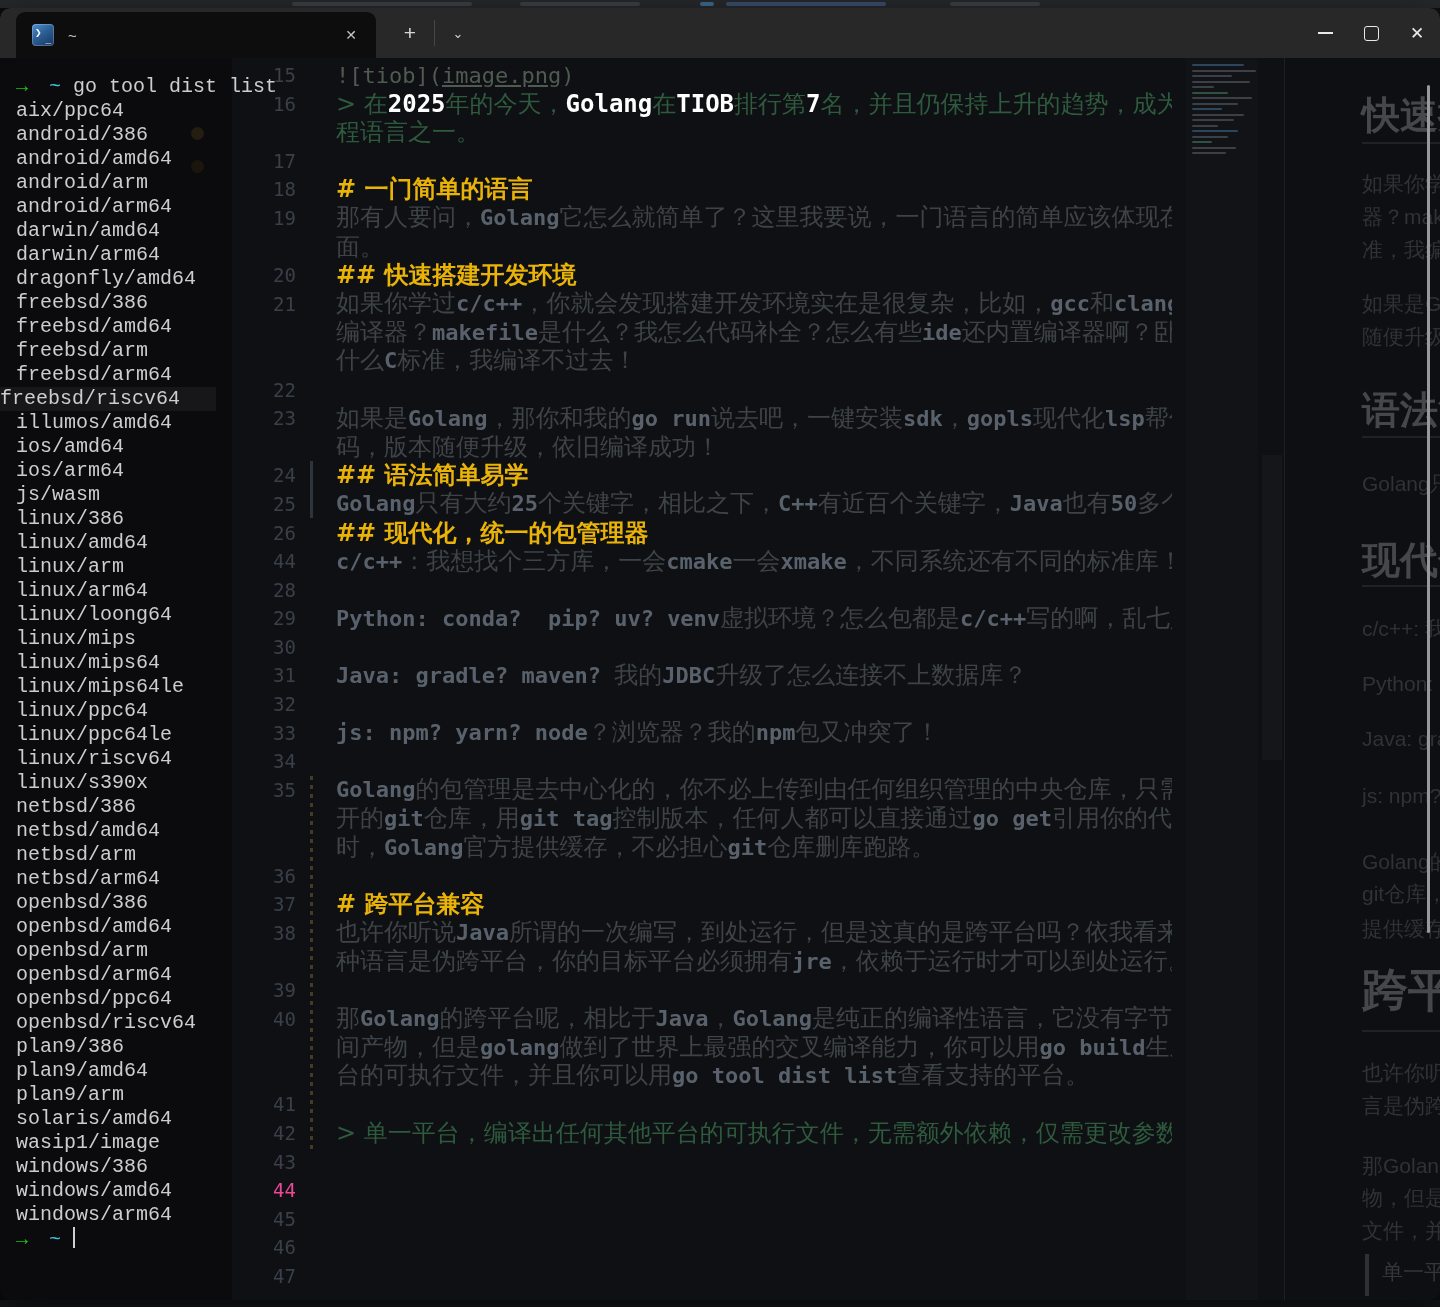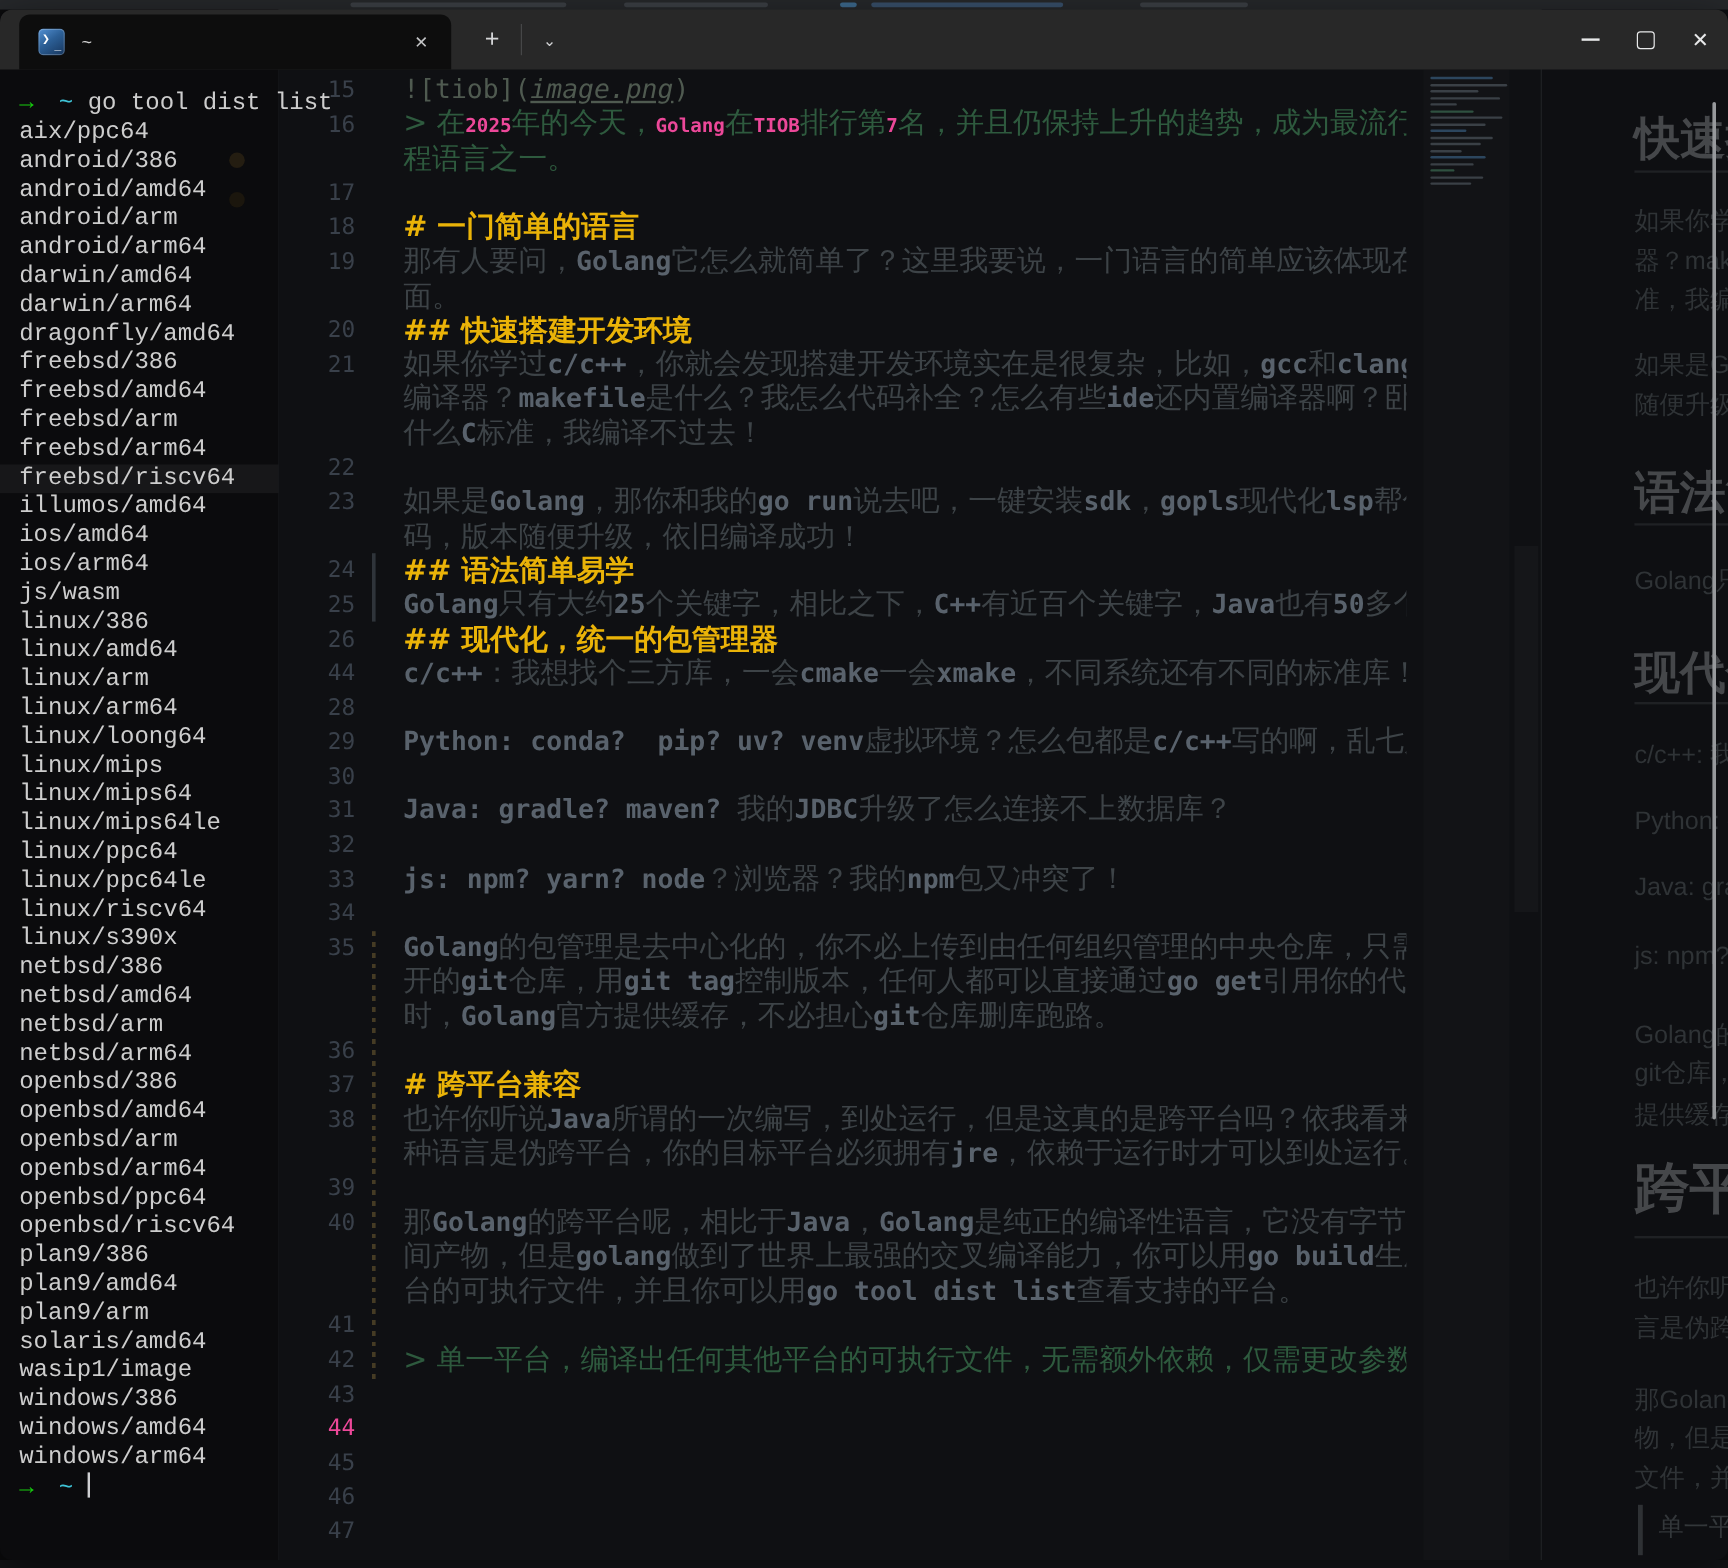--- a/index.html
+++ b/index.html
@@ -14,24 +14,24 @@
     overflow:hidden;padding-top:41px;box-sizing:border-box;}
   .ed-row{height:28.6px;line-height:28.6px;display:flex;align-items:center;}
   .ed-num{flex:0 0 64px;text-align:right;font-size:19px;color:#39404a;
     font-family:"DejaVu Sans Mono",monospace;}
   .ed-num.cur{color:#ec4899;}
   .ed-text{margin-left:40px;white-space:pre;font-size:24px;color:#3d4347;width:836px;
     overflow:hidden;font-family:"DejaVu Sans",sans-serif;}
   .st{color:#3d4347;}
   .sc{color:#59626c;font-family:"DejaVu Sans Mono",monospace;font-size:22px;font-weight:bold;}
   .sq{color:#2e5a3e;}
-  .sqc{color:#ec4899;font-family:"DejaVu Sans Mono",monospace;font-size:16px;font-weight:bold;}
+  .sqc{color:#ffffff;font-family:"DejaVu Sans Mono",monospace;font-size:24px;font-weight:bold;}
   .sh{color:#eab308;font-weight:bold;}
   .sim{color:#4f5a50;font-family:"DejaVu Sans Mono",monospace;font-size:22px;}
-  .simu{color:#4f5a50;font-family:"DejaVu Sans Mono",monospace;font-size:22px;text-decoration:underline;font-style:italic;}
+  .simu{color:#4f5a50;font-family:"DejaVu Sans Mono",monospace;font-size:22px;text-decoration:underline;}
   .marker-solid{position:absolute;left:78px;top:441px;width:3px;height:57px;background:#2f343a;}
   .marker-dash{position:absolute;left:78px;top:756px;width:3px;height:374px;
     background:repeating-linear-gradient(180deg,#453b24 0 4px,transparent 4px 9px);}
   .dot{position:absolute;border-radius:50%;width:13px;height:13px;}
   .bg-minimap{position:absolute;left:1186px;top:58px;width:72px;bottom:0;background:#121316;
     padding-top:6px;box-sizing:border-box;}
   .mm-bar{height:2px;margin:0 0 3.5px 6px;border-radius:1px;}
   .ed-scrollbar{position:absolute;left:1262px;top:455px;width:20px;height:305px;
     background:rgba(255,255,255,0.028);}
   .bg-divider{position:absolute;left:1284px;top:8px;width:1px;bottom:0;background:#1d1f22;}
@@ -70,21 +70,21 @@
   .win-btns{position:absolute;right:0;top:0;height:50px;display:flex;}
   .wb{width:46px;height:50px;display:flex;align-items:center;justify-content:center;}
   .wb-min-glyph{width:15px;height:2px;background:#e8e9ea;}
   .wb-max-glyph{width:13px;height:13px;border:1.5px solid #e8e9ea;border-radius:3px;}
   .wb-close-glyph{color:#e8e9ea;font-size:17px;font-weight:300;}
   .term-body{position:absolute;left:0;top:50px;right:0;bottom:0;padding:17px 0 0 16px;
     font-family:Liberation Mono, monospace;font-size:20px;color:#cdcdcd;}
   .t-line{height:24px;line-height:24px;white-space:pre;}
   .t-arr{color:#17c60e;margin-right:21px;font-weight:bold;}
   .t-path{color:#3fc3d6;margin-right:12px;}
-  .hl{background:rgba(255,255,255,0.05);width:216px;margin-left:-16px;padding-left:16px;}
+  .hl{background:rgba(255,255,255,0.05);width:216px;margin-left:-16px;}
   .cursor{display:inline-block;width:2px;height:21px;background:#cfd0d2;vertical-align:-3px;}
 </style>
 </head>
 <body>
 
 <div class="screen">
 
   <div class="bg-topbar">
     <div class="sm" style="left:292px;width:180px;"></div>
     <div class="sm" style="left:520px;width:120px;"></div>

